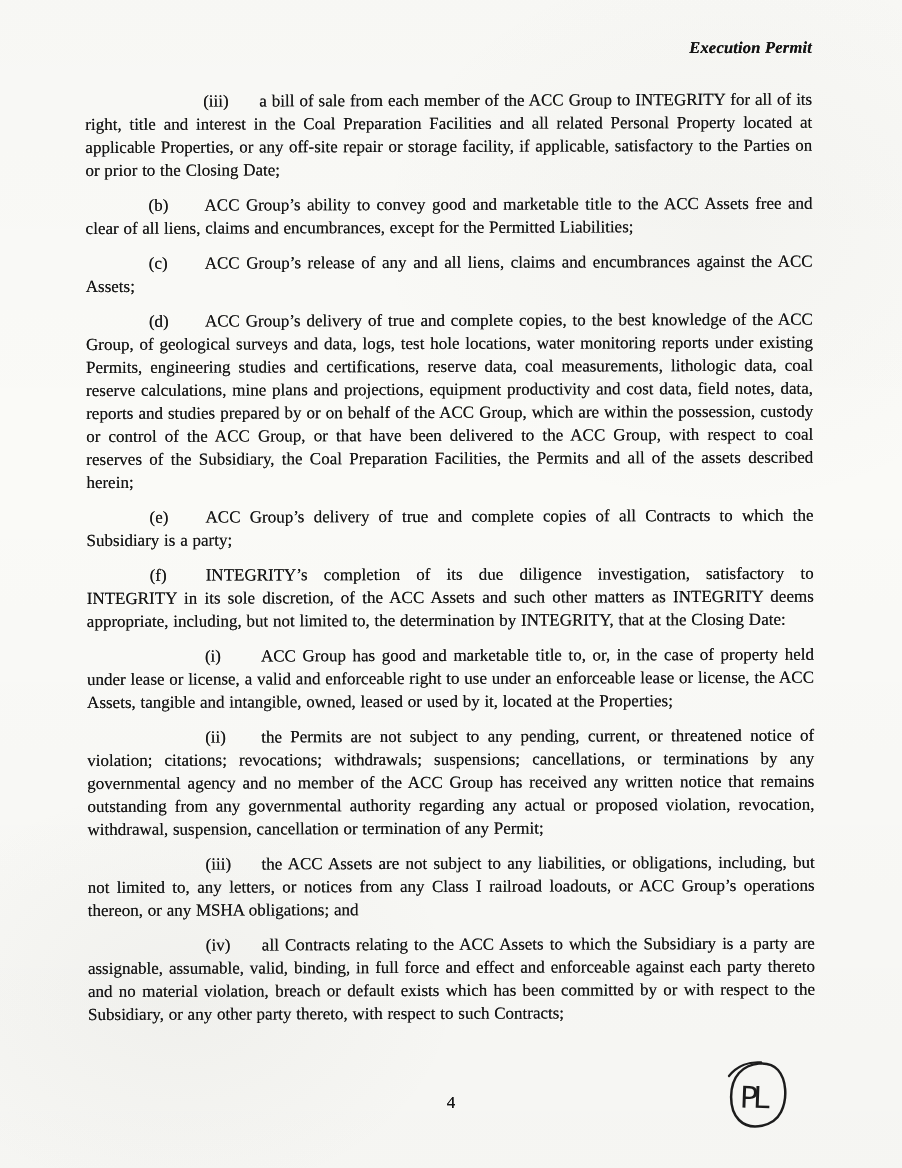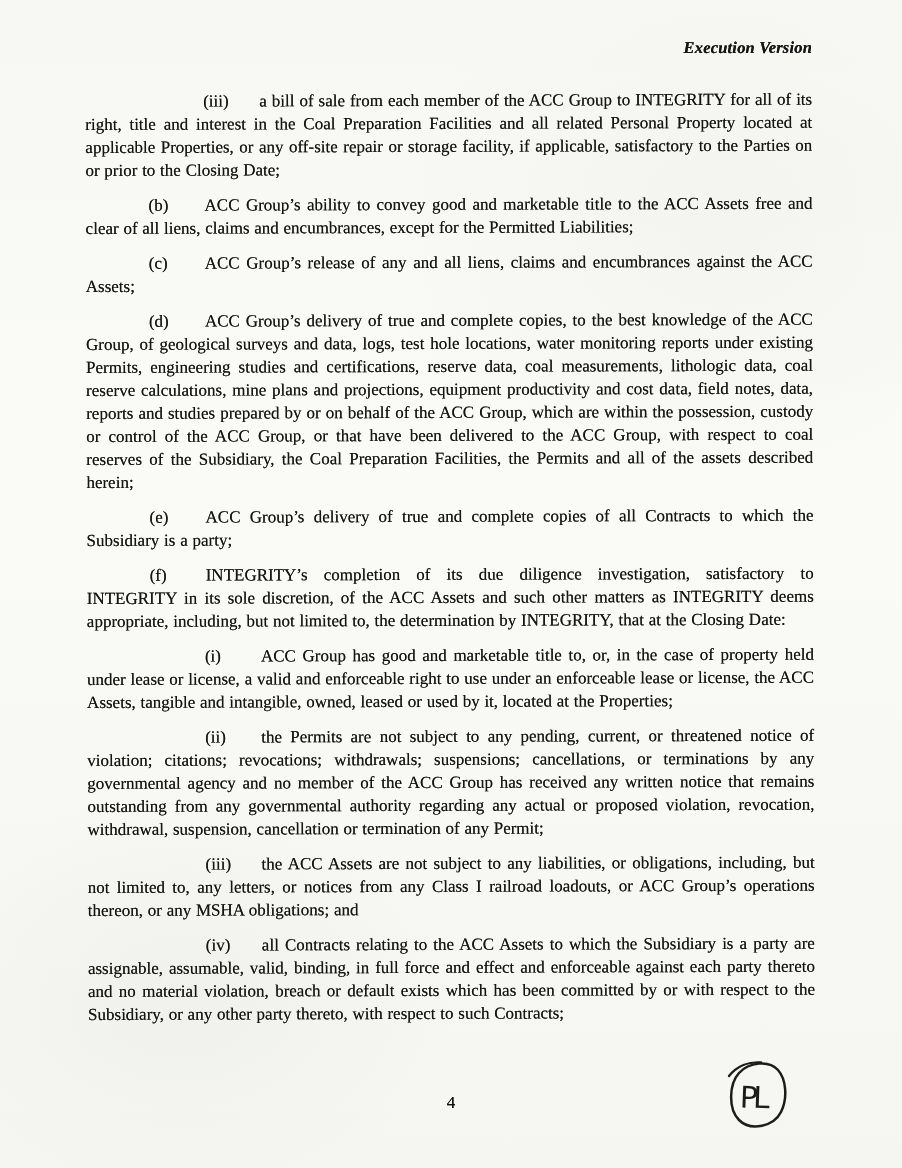--- a/index.html
+++ b/index.html
@@ -79,21 +79,21 @@
   }
   .stamp svg { display: block; }
 </style>
 </head>
 <body>
 
 <div class="sheet">
   <div class="content">
 
     <div class="doc-header">
-      <span>Execution Version</span>
+      <span>Execution Permit</span>
     </div>
 
     <p class="para lvl2"><span class="clause-label">(iii)</span><span>a bill of sale from each member of the ACC Group to INTEGRITY for all of its right, title and interest in the Coal Preparation Facilities and all related Personal Property located at applicable Properties, or any off-site repair or storage facility, if applicable, satisfactory to the Parties on or prior to the Closing Date;</span></p>
 
     <p class="para lvl1"><span class="clause-label">(b)</span><span>ACC Group’s ability to convey good and marketable title to the ACC Assets free and clear of all liens, claims and encumbrances, except for the Permitted Liabilities;</span></p>
 
     <p class="para lvl1"><span class="clause-label">(c)</span><span>ACC Group’s release of any and all liens, claims and encumbrances against the ACC Assets;</span></p>
 
     <p class="para lvl1"><span class="clause-label">(d)</span><span>ACC Group’s delivery of true and complete copies, to the best knowledge of the ACC Group, of geological surveys and data, logs, test hole locations, water monitoring reports under existing Permits, engineering studies and certifications, reserve data, coal measurements, lithologic data, coal reserve calculations, mine plans and projections, equipment productivity and cost data, field notes, data, reports and studies prepared by or on behalf of the ACC Group, which are within the possession, custody or control of the ACC Group, or that have been delivered to the ACC Group, with respect to coal reserves of the Subsidiary, the Coal Preparation Facilities, the Permits and all of the assets described herein;</span></p>
 

